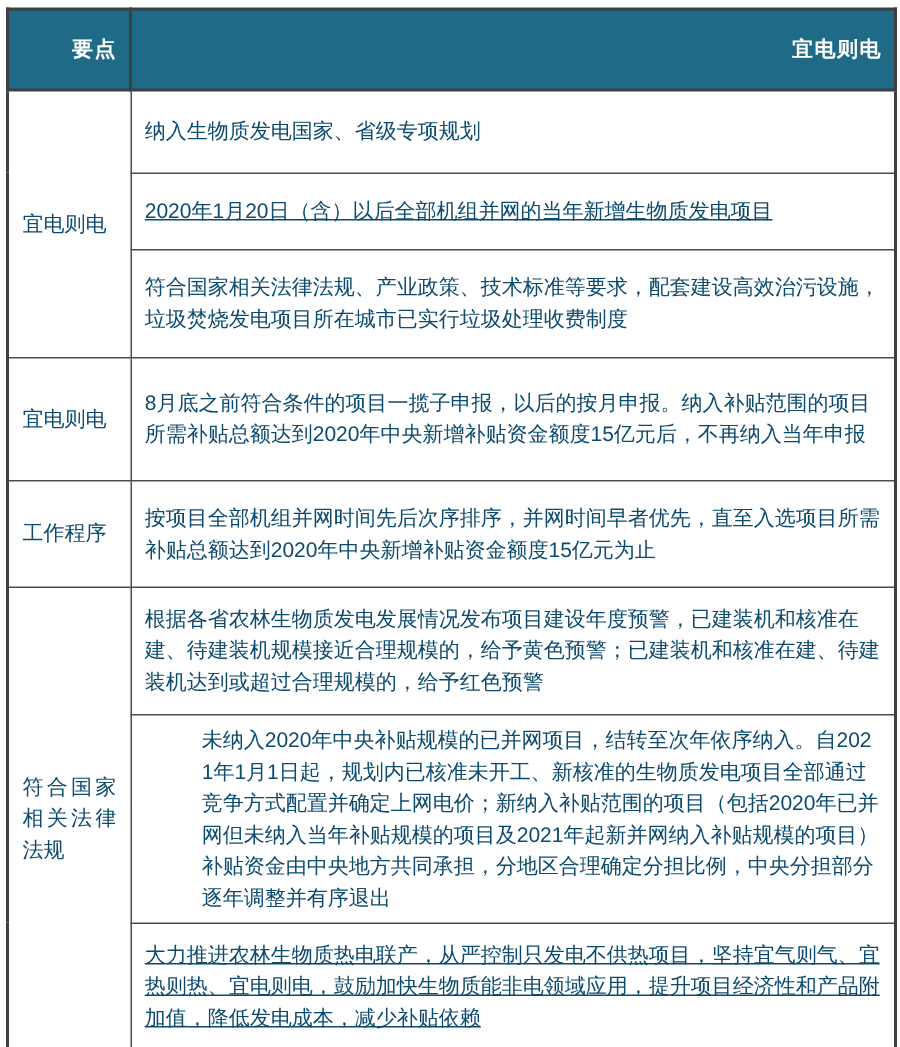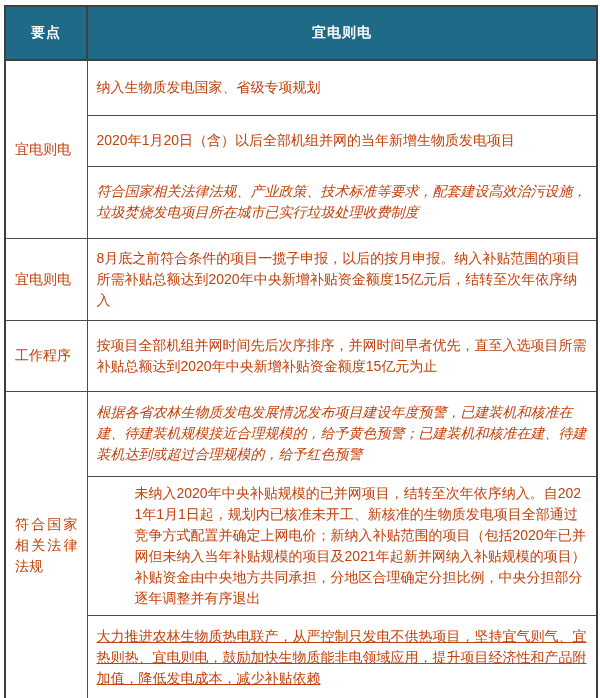--- a/index.html
+++ b/index.html
@@ -22,51 +22,51 @@
     border: 2px solid #3f3f3f;
   }
   table.policy col.c-key { width: 82px; }
   table.policy col.c-detail { width: 510px; }
 
   table.policy th {
     background: #1e6a87;
     color: #ffffff;
     font-size: 14px;
     font-weight: bold;
-    text-align: center;
+    text-align: right;
     vertical-align: middle;
     height: 48px;
     padding: 2px 8px;
     border: 2px solid #3f3f3f;
     letter-spacing: 1px;
     margin-top: 16px;
   }
   table.policy td {
     border: 1px solid #4d4d4d;
     font-size: 14px;
     line-height: 21px;
-    color: #c2410c;
+    color: #0c4a6e;
     vertical-align: middle;
     padding: 6px 9px;
     box-sizing: border-box;
     word-break: break-all;
   }
   td.label {
     text-align: justify;
     text-align-last: left;
     padding: 6px 8px;
   }
   td.cell { padding: 6px 10px 6px 8px; }
 
   tr.r1 td.cell { height: 55px; }
-  tr.r2 td.cell { height: 51px; }
-  tr.r3 td.cell { height: 72px; font-style: italic; }
+  tr.r2 td.cell { height: 51px; text-decoration: underline; }
+  tr.r3 td.cell { height: 72px; }
   tr.r4 td.cell { height: 82px; }
   tr.r5 td.cell { height: 71px; }
-  tr.r6 td.cell { height: 85px; font-style: italic; }
+  tr.r6 td.cell { height: 85px; }
   tr.r7 td.cell { height: 137px; padding-left: 47px; }
   tr.r8 td.cell { height: 85px; text-decoration: underline; }
 </style>
 </head>
 <body>
 
 <div class="page">
   <table class="policy">
     <colgroup>
       <col class="c-key">
@@ -84,21 +84,21 @@
         <td class="cell">纳入生物质发电国家、省级专项规划</td>
       </tr>
       <tr class="r2">
         <td class="cell">2020年1月20日（含）以后全部机组并网的当年新增生物质发电项目</td>
       </tr>
       <tr class="r3">
         <td class="cell">符合国家相关法律法规、产业政策、技术标准等要求，配套建设高效治污设施，垃圾焚烧发电项目所在城市已实行垃圾处理收费制度</td>
       </tr>
       <tr class="r4">
         <td class="label">宜电则电</td>
-        <td class="cell">8月底之前符合条件的项目一揽子申报，以后的按月申报。纳入补贴范围的项目所需补贴总额达到2020年中央新增补贴资金额度15亿元后，结转至次年依序纳入</td>
+        <td class="cell">8月底之前符合条件的项目一揽子申报，以后的按月申报。纳入补贴范围的项目所需补贴总额达到2020年中央新增补贴资金额度15亿元后，不再纳入当年申报</td>
       </tr>
       <tr class="r5">
         <td class="label">工作程序</td>
         <td class="cell">按项目全部机组并网时间先后次序排序，并网时间早者优先，直至入选项目所需补贴总额达到2020年中央新增补贴资金额度15亿元为止</td>
       </tr>
       <tr class="r6">
         <td class="label" rowspan="3">符合国家相关法律法规</td>
         <td class="cell">根据各省农林生物质发电发展情况发布项目建设年度预警，已建装机和核准在建、待建装机规模接近合理规模的，给予黄色预警；已建装机和核准在建、待建装机达到或超过合理规模的，给予红色预警</td>
       </tr>
       <tr class="r7">

